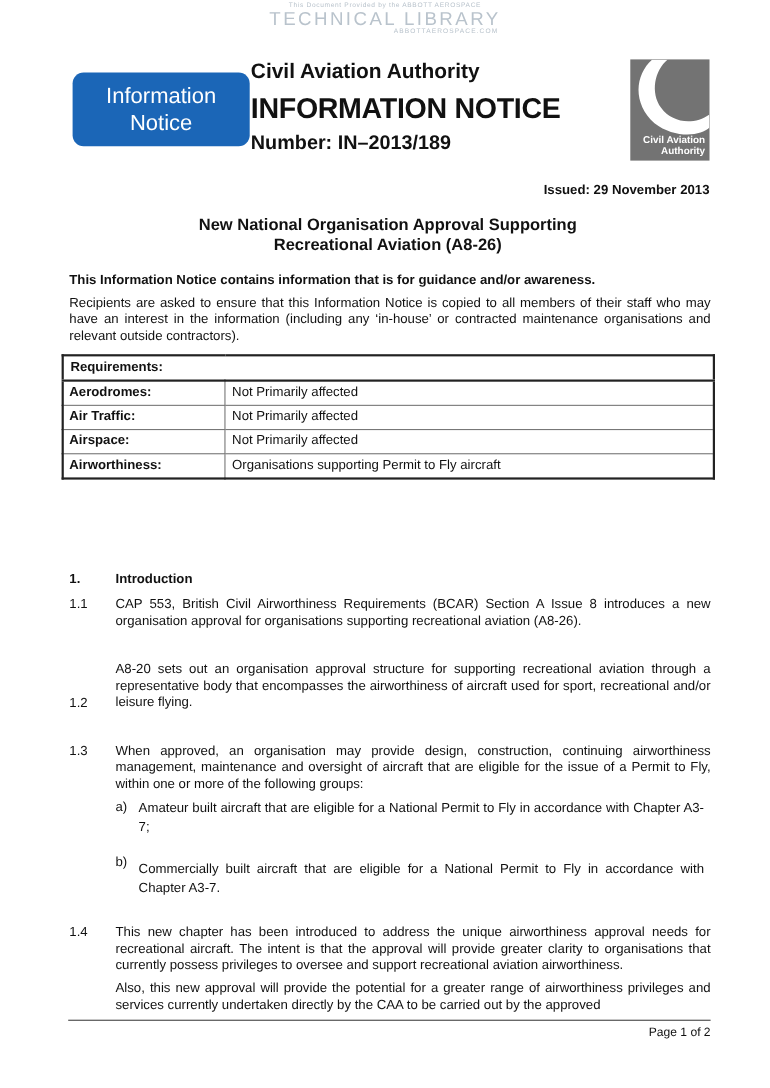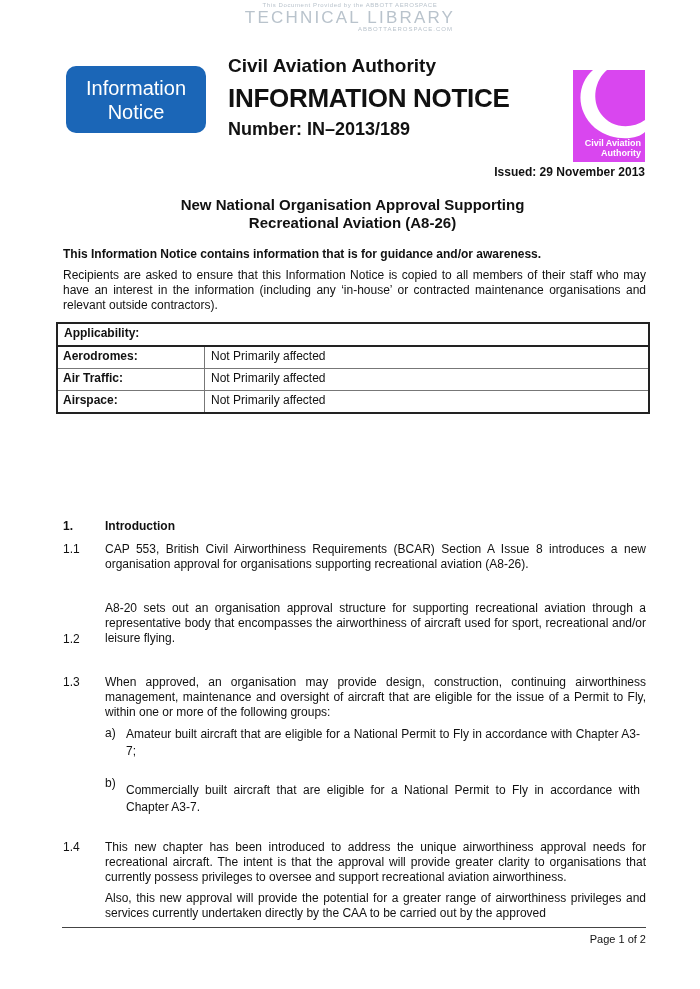--- a/index.html
+++ b/index.html
@@ -10,33 +10,33 @@
     .abs { position: absolute; }
 
     
     .wm { left: 225px; top: 2px; width: 250px; text-align: center; color: #b9c3cc; }
     .wm-top { font-size: 6px; letter-spacing: 0.6px; line-height: 7px; }
     .wm-mid { font-size: 17px; letter-spacing: 2.2px; line-height: 17px; font-weight: normal; }
     .wm-bot { font-size: 6px; letter-spacing: 1px; line-height: 7px; text-align: right; padding-right: 22px; }
 
     
     .badge {
-      left: 66px; top: 66px; width: 140px; height: 67px;
+      left: 66px; top: 66px; width: 161px; height: 67px;
       background: #1b66b7; border-radius: 10px; color: #fff;
       display: flex; flex-direction: column; align-items: center; justify-content: center;
       font-size: 20px; line-height: 24px; font-weight: normal;
     }
 
     
     .hdr-org { left: 228px; top: 55px; font-size: 19px; font-weight: bold; }
     .hdr-title { left: 228px; top: 83px; font-size: 26px; font-weight: bold; letter-spacing: -0.3px; }
     .hdr-num { left: 228px; top: 119px; font-size: 18px; font-weight: bold; }
 
     
-    .logo { left: 573px; top: 70px; width: 72px; height: 92px; background: #d946ef; overflow: hidden; }
+    .logo { left: 573px; top: 54px; width: 72px; height: 92px; background: #737373; overflow: hidden; }
     .logo-text { position: absolute; right: 4px; bottom: 4px; color: #fff; font-size: 9px; font-weight: bold; line-height: 10px; text-align: right; }
 
     .issued { right: 55px; top: 165px; font-size: 12px; font-weight: bold; }
     .doc-title { left: 60px; width: 585px; top: 196px; text-align: center; font-size: 15px; font-weight: bold; line-height: 18px; }
 
     .lead { left: 63px; top: 247px; font-size: 12px; font-weight: bold; }
     .recip { left: 63px; top: 268px; width: 583px; font-size: 12px; line-height: 15px; text-align: justify; }
 
     
     .app-table {
@@ -91,33 +91,37 @@
   <div>New National Organisation Approval Supporting</div>
   <div>Recreational Aviation (A8-26)</div>
 </div>
 
 <div class="abs lead">This Information Notice contains information that is for guidance and/or awareness.</div>
 <div class="abs recip">Recipients are asked to ensure that this Information Notice is copied to all members of their staff who may have an interest in the information (including any ‘in-house’ or contracted maintenance organisations and relevant outside contractors).</div>
 
 <table class="abs app-table">
   <tbody>
       <tr>
-    <td class="hd" colspan="2">Applicability:</td>
+    <td class="hd" colspan="2">Requirements:</td>
   </tr>
   <tr>
     <td class="lbl">Aerodromes:</td>
     <td>Not Primarily affected</td>
   </tr>
   <tr>
     <td class="lbl">Air Traffic:</td>
     <td>Not Primarily affected</td>
   </tr>
   <tr>
     <td class="lbl">Airspace:</td>
     <td>Not Primarily affected</td>
+  </tr>
+  <tr>
+    <td class="lbl">Airworthiness:</td>
+    <td>Organisations supporting Permit to Fly aircraft</td>
   </tr>
 </tbody>
   </table>
 
 <div class="abs sec-num bold" style="top:519px;">1.</div>
 <div class="abs sec-text bold" style="top:519px;">Introduction</div>
 
 <div class="abs sec-num" style="top:542px;">1.1</div>
 <div class="abs sec-text" style="top:542px;">CAP 553, British Civil Airworthiness Requirements (BCAR) Section A Issue 8 introduces a new organisation approval for organisations supporting recreational aviation (A8-26).</div>
 

